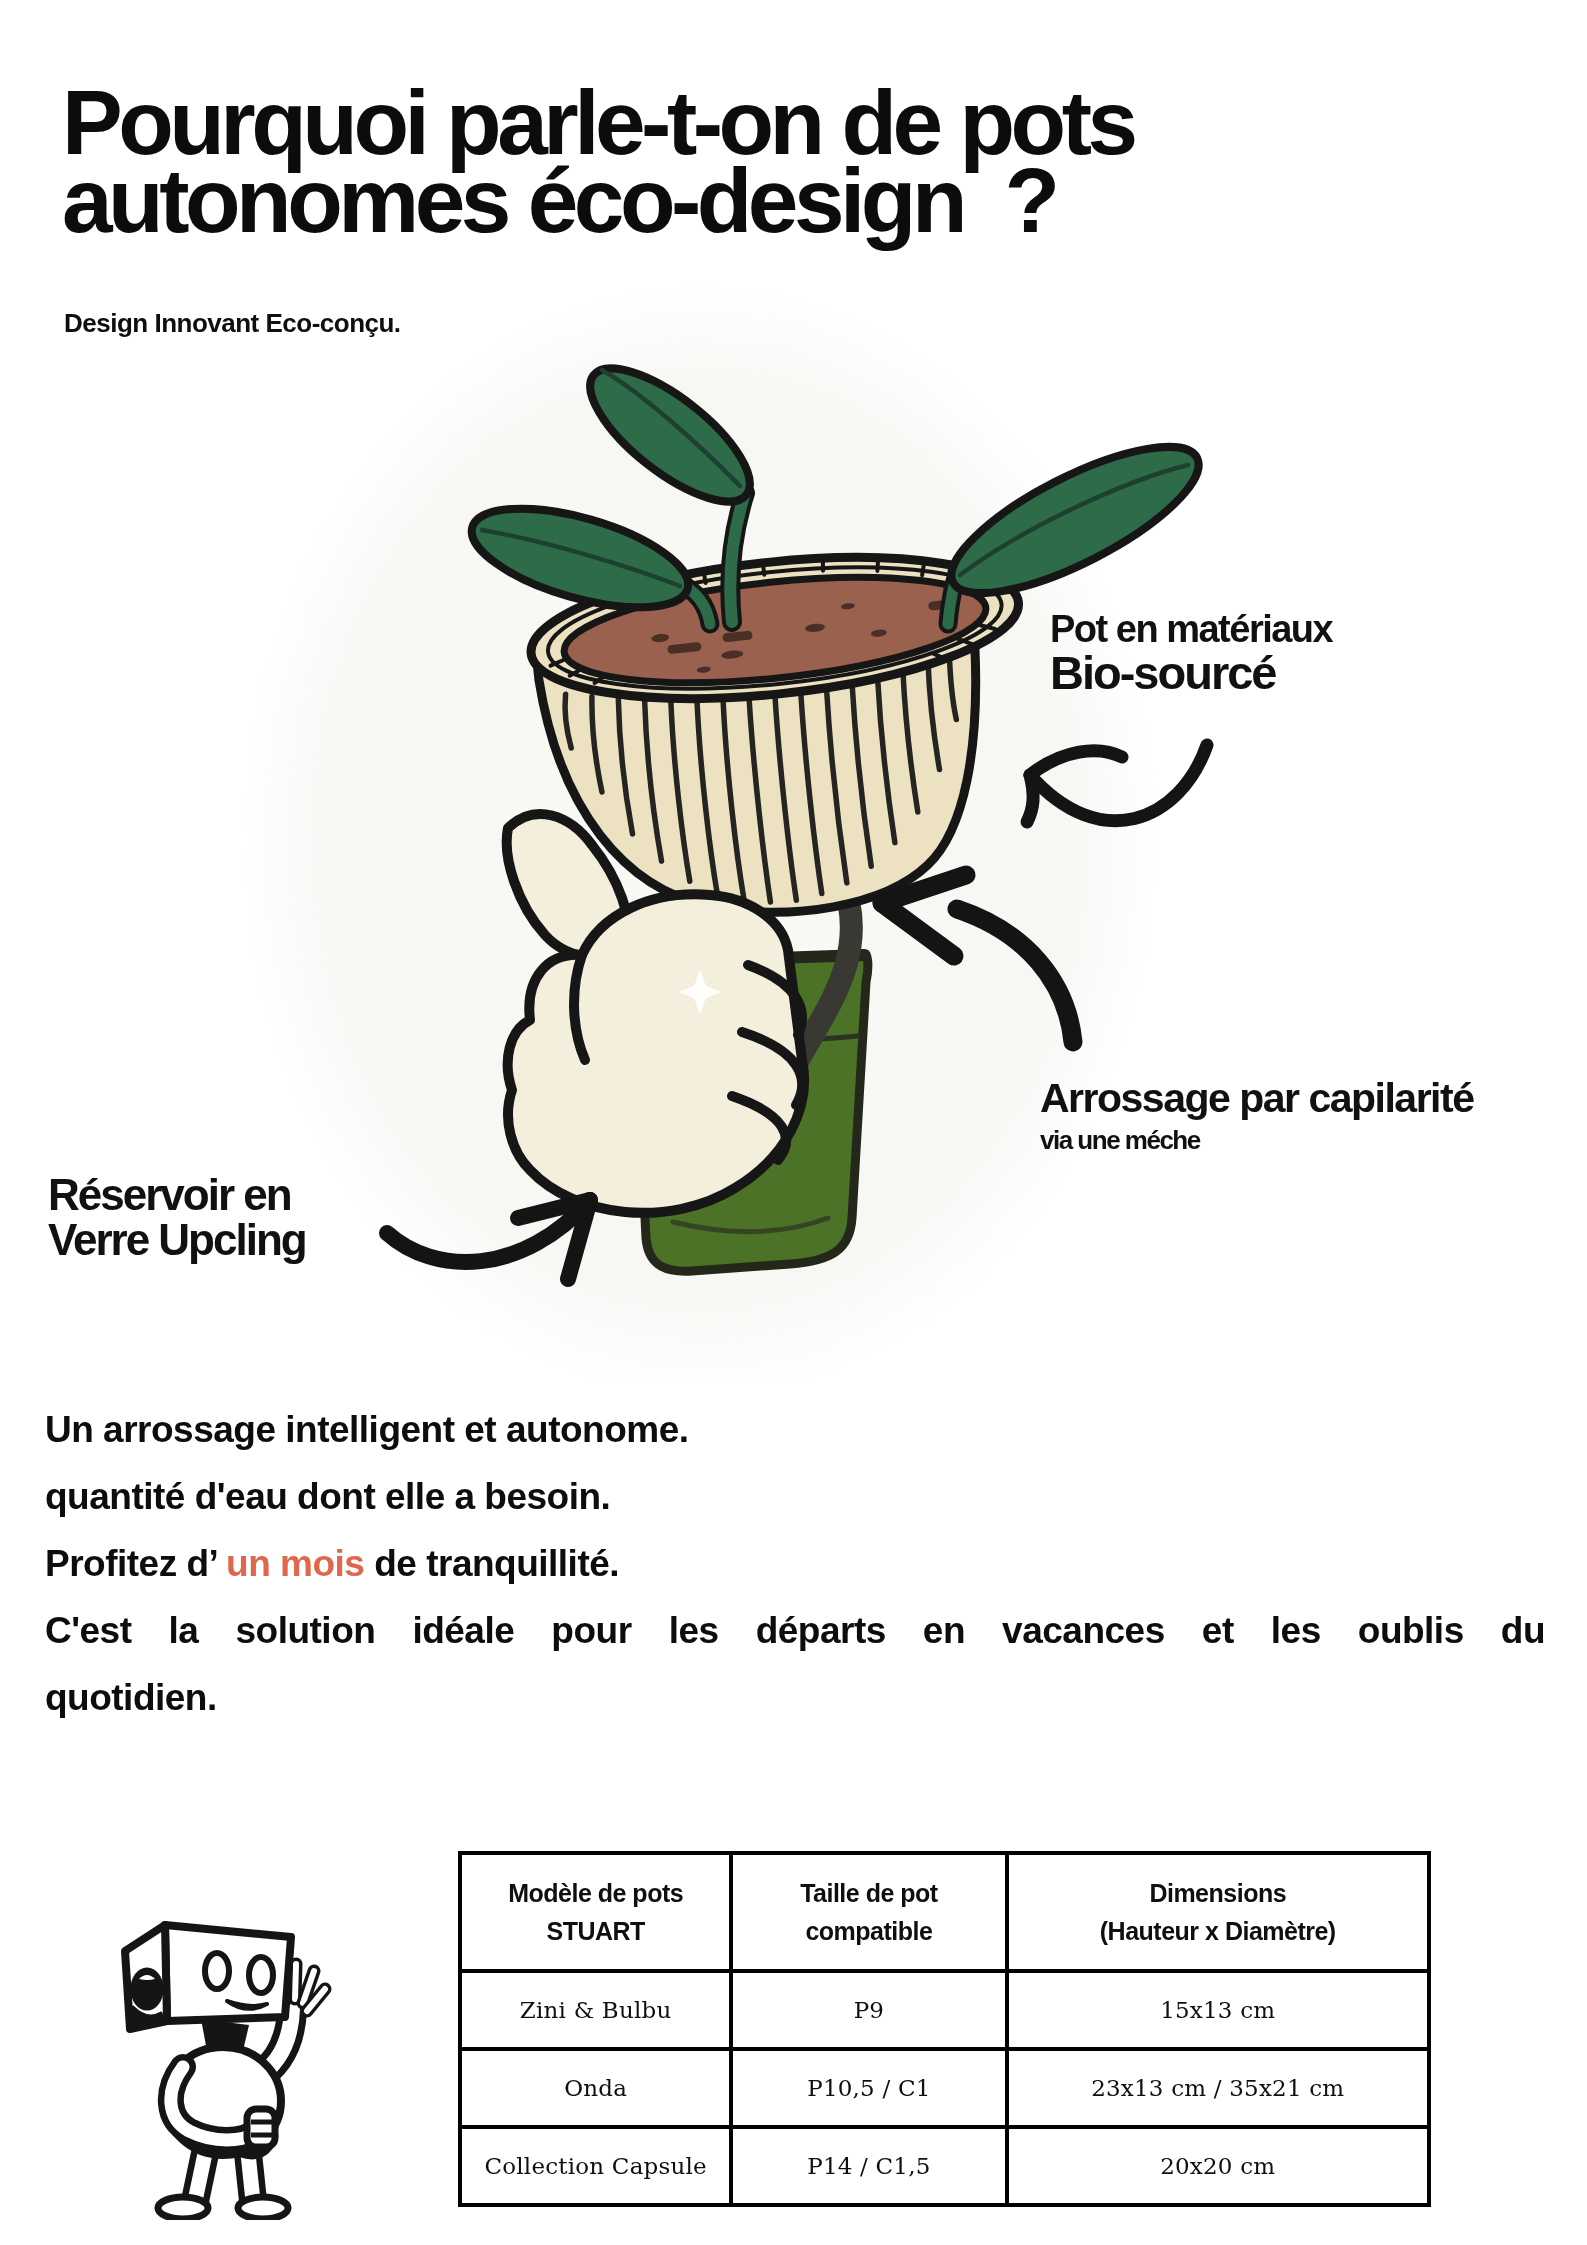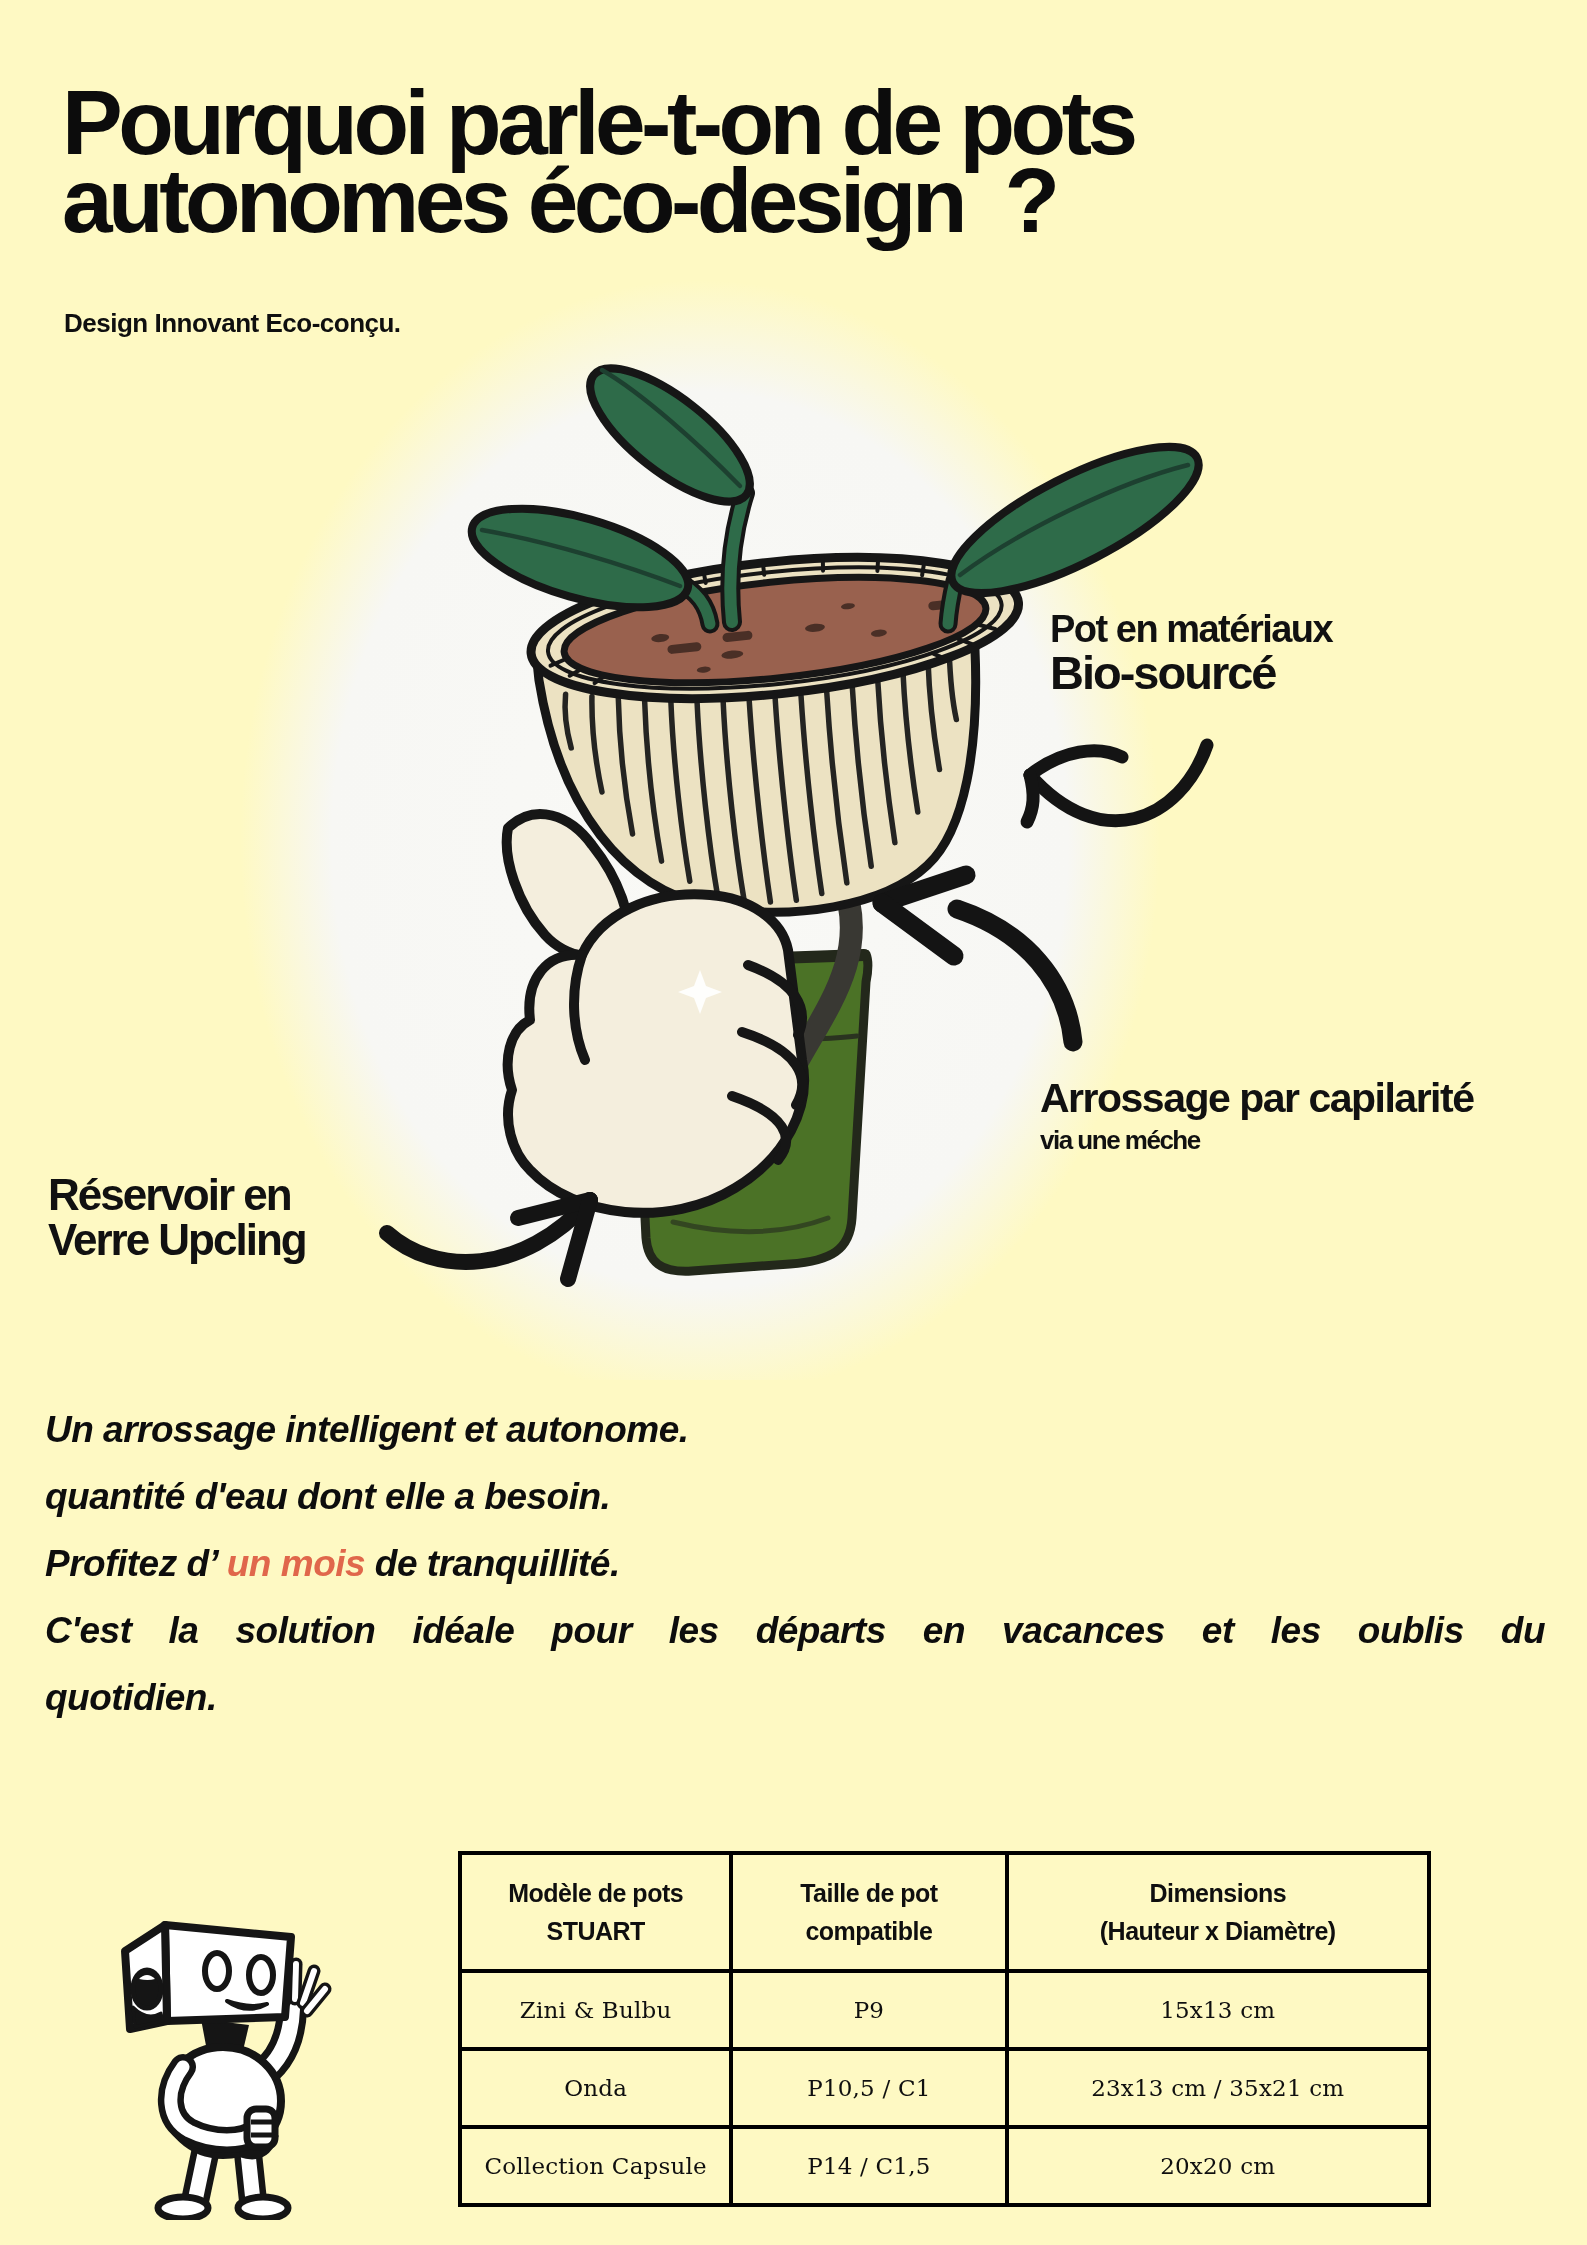--- a/index.html
+++ b/index.html
@@ -1,19 +1,19 @@
 <!DOCTYPE html>
 <html><head>
 <meta charset="utf-8">
 <style>
   * { margin:0; padding:0; box-sizing:border-box; }
   html,body { background:#e8e8e6; }
   .page {
     position:relative; width:1587px; height:2245px;
-    background:#fef9c3; overflow:hidden;
+    background:#ffffff; overflow:hidden;
     font-family:"Liberation Sans", sans-serif; color:#0f0f0f;
   }
   .pre { white-space:pre-wrap; }
 
   
   .title { position:absolute; left:62px; top:84px; font-weight:800; font-size:91px; letter-spacing:-4.5px; line-height:78px; color:#0c0c0c; }
   .subtitle { position:absolute; left:64px; top:292px; font-weight:700; font-size:26px; letter-spacing:-0.5px;margin-top:16px; }
 
   
   .callout { position:absolute; font-weight:800; color:#111; }
@@ -21,21 +21,21 @@
   .callout-pot .l1 { font-size:38px; letter-spacing:-1.5px; line-height:42px; }
   .callout-pot .l2 { font-size:47px; letter-spacing:-2px; line-height:46px; }
   .callout-wick { left:1040px; top:1076px; width:530px; }
   .callout-wick .l1 { font-size:41px; letter-spacing:-1.5px; line-height:44px; }
   .callout-wick .l2 { font-size:26px; letter-spacing:-1.5px; line-height:40px; }
   .callout-res { left:48px; top:1172px; width:290px; }
   .callout-res .l1 { font-size:44px; letter-spacing:-2px; line-height:46px; }
   .callout-res .l2 { font-size:44px; letter-spacing:-2px; line-height:44px; }
 
   
-  .bodycopy { position:absolute; left:45px; top:1396px; width:1500px; font-weight:700; font-size:37px; letter-spacing:-0.5px; color:#0d0d0d;font-style:italic; }
+  .bodycopy { position:absolute; left:45px; top:1396px; width:1500px; font-weight:700; font-size:37px; letter-spacing:-0.5px; color:#0d0d0d; }
   .bodycopy .bline { line-height:67px; }
   .bodycopy .just { text-align:justify; text-align-last:justify; }
   .accent { color:#e0674b; }
 
   
   .spec-table { position:absolute; left:458px; top:1851px; width:973px; border-collapse:collapse; table-layout:fixed; }
   .spec-table th, .spec-table td { border:4px solid #000000; text-align:center; vertical-align:middle; }
   .spec-table th { height:118px; font-size:25px; font-weight:800; letter-spacing:-0.5px; line-height:38px; font-family:"Liberation Sans", sans-serif; }
   .spec-table td { height:78px; font-size:23px; font-weight:400; font-family:"DejaVu Serif", serif; letter-spacing:0.2px; }
   .col1 { width:28%; } .col2 { width:28.4%; } .col3 { width:43.6%; }

